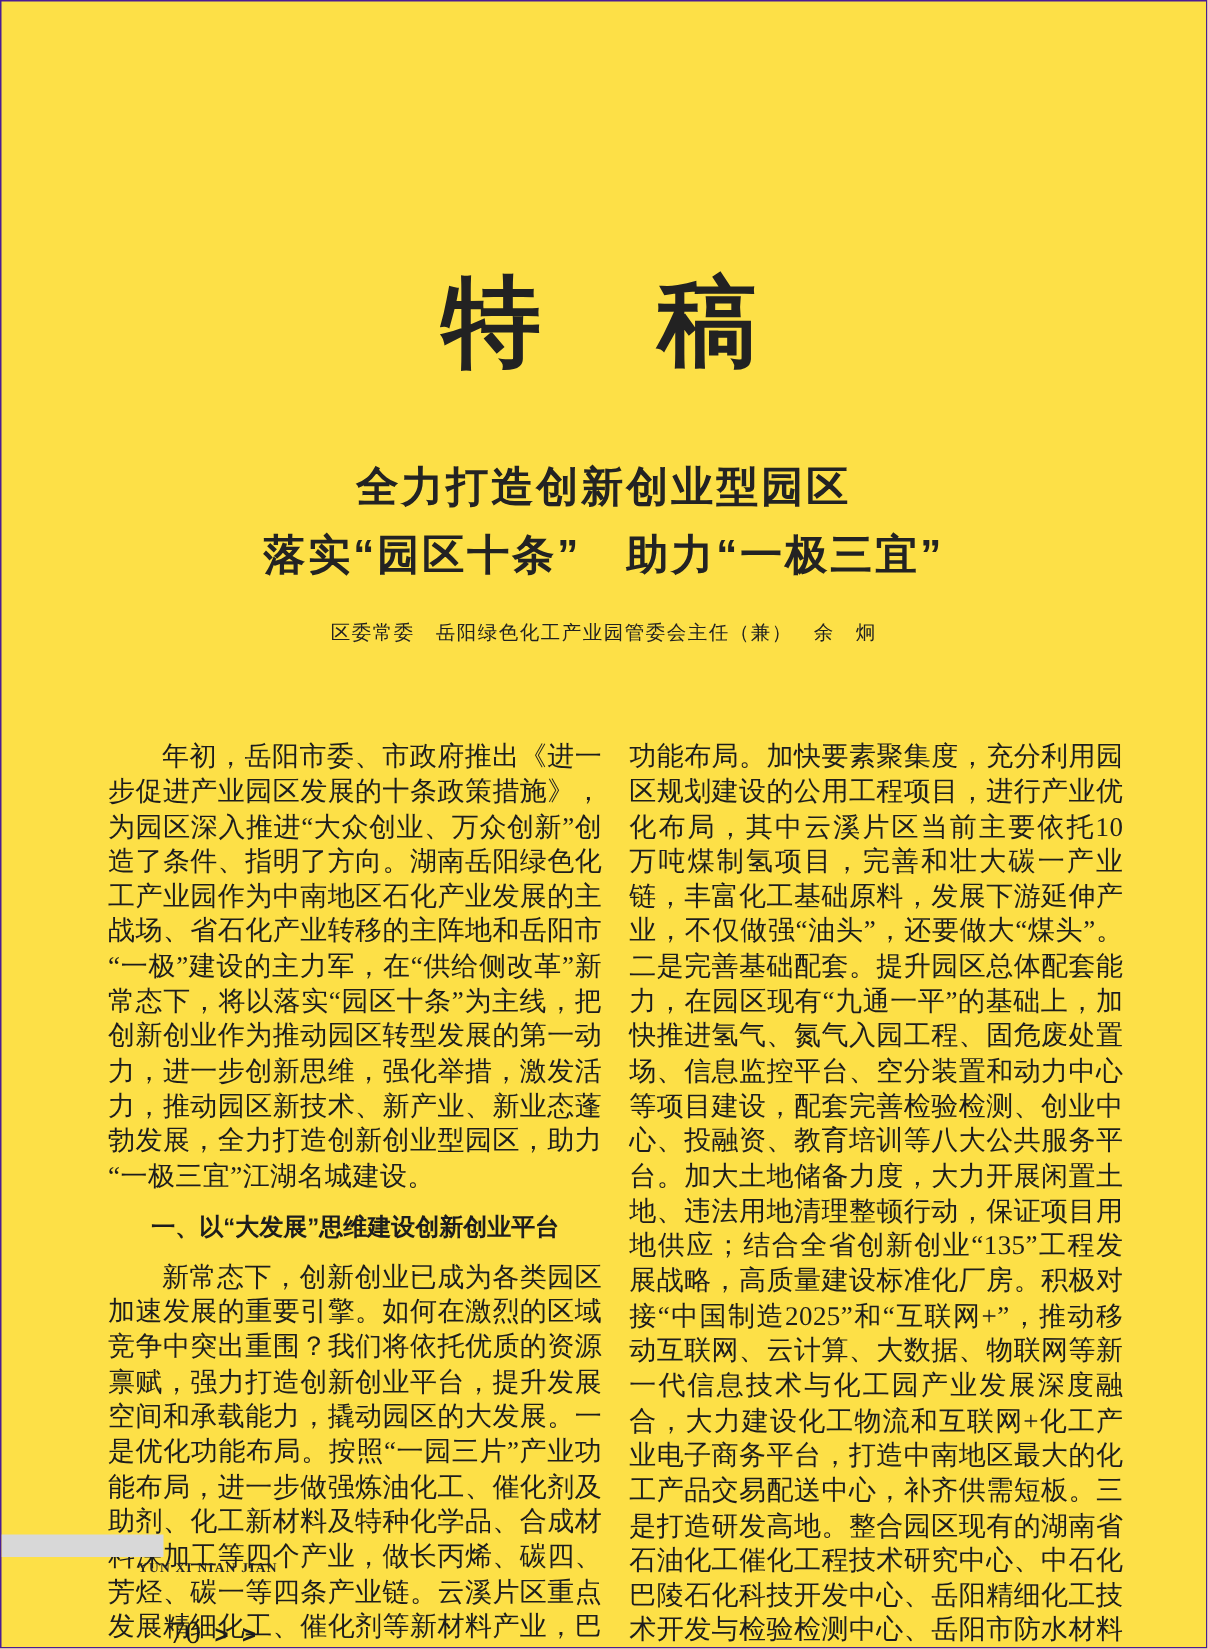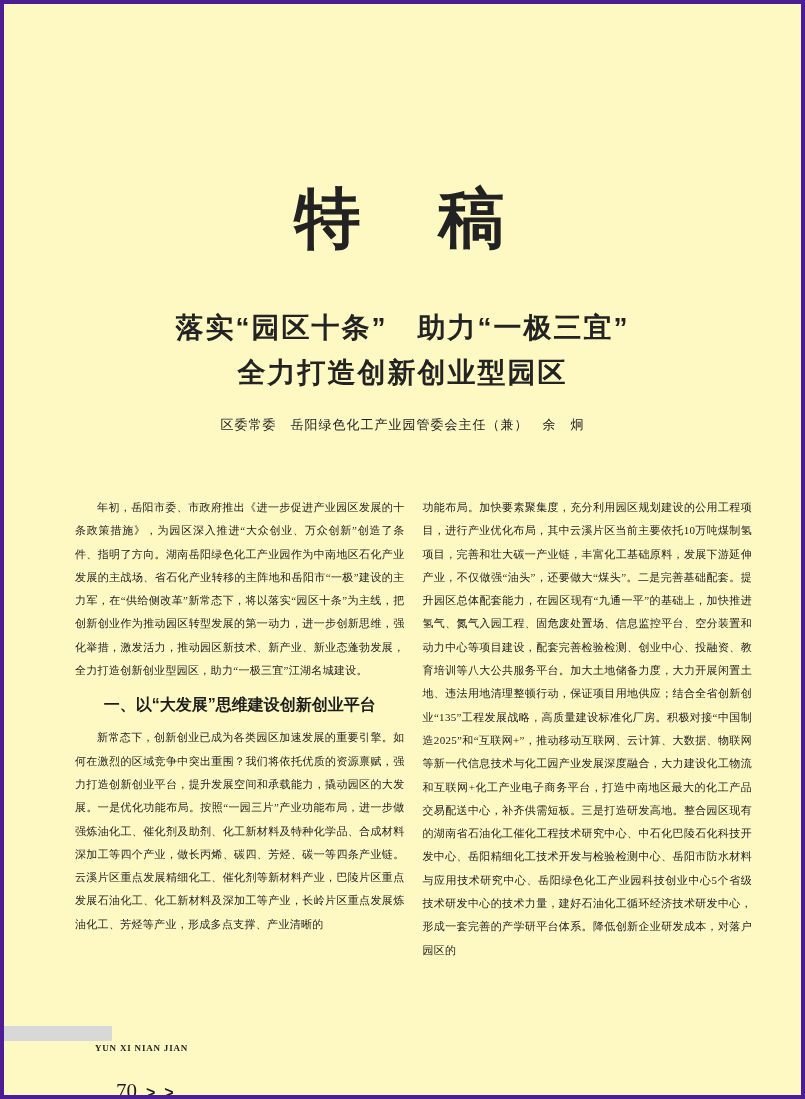--- a/index.html
+++ b/index.html
@@ -1,25 +1,25 @@
 <!DOCTYPE html>
 <html lang="zh"><head>
 <meta charset="utf-8">
 <style>
   html, body { margin: 0; padding: 0; background: #ffffff; }
   .page {
     position: relative;
     width: 805px;
     height: 1099px;
-    background: #fef9c3;
+    background: #fde047;
     color: #1f1f1f;
     font-family: "Liberation Serif", "DejaVu Serif", serif;
     overflow: hidden;
     box-sizing: border-box;
-    border: 4px solid #4c1d95;
+    border: 1px solid #4c1d95;
   }
   .title {
     position: absolute;
     top: 176px;
     left: 0;
     width: 100%;
     margin: 0;
     text-align: center;
     font-size: 66px;
     line-height: 78px;
@@ -54,21 +54,21 @@
     position: absolute;
     top: 492px;
     left: 71px;
     width: 677px;
     display: flex;
     gap: 18px;
   }
   .col { width: 331px; }
   .col p {
     margin: 0;
-    font-size: 11px;
+    font-size: 18px;
     line-height: 23.3px;
     text-align: justify;
     text-justify: inter-character;
     word-break: break-all;
     color: #1d1d1d;
     letter-spacing: 0.3px;
   }
   .col p.indent { text-indent: 2em; }
   .col-heading {
     margin: 11px 0 9px 0;
@@ -121,22 +121,22 @@
   }
 </style>
 </head>
 <body>
 
 <div class="page">
 
   <h1 class="title">特　稿</h1>
 
   <div class="subtitle">
+    <div>全力打造创新创业型园区</div>
     <div>落实“园区十条”　助力“一极三宜”</div>
-    <div>全力打造创新创业型园区</div>
   </div>
 
   <div class="byline">区委常委　岳阳绿色化工产业园管委会主任（兼）　余　炯</div>
 
   <div class="columns">
     <div class="col">
       <p class="indent">年初，岳阳市委、市政府推出《进一步促进产业园区发展的十条政策措施》，为园区深入推进“大众创业、万众创新”创造了条件、指明了方向。湖南岳阳绿色化工产业园作为中南地区石化产业发展的主战场、省石化产业转移的主阵地和岳阳市“一极”建设的主力军，在“供给侧改革”新常态下，将以落实“园区十条”为主线，把创新创业作为推动园区转型发展的第一动力，进一步创新思维，强化举措，激发活力，推动园区新技术、新产业、新业态蓬勃发展，全力打造创新创业型园区，助力“一极三宜”江湖名城建设。</p>
       <h2 class="col-heading">一、以“大发展”思维建设创新创业平台</h2>
       <p class="indent">新常态下，创新创业已成为各类园区加速发展的重要引擎。如何在激烈的区域竞争中突出重围？我们将依托优质的资源禀赋，强力打造创新创业平台，提升发展空间和承载能力，撬动园区的大发展。一是优化功能布局。按照“一园三片”产业功能布局，进一步做强炼油化工、催化剂及助剂、化工新材料及特种化学品、合成材料深加工等四个产业，做长丙烯、碳四、芳烃、碳一等四条产业链。云溪片区重点发展精细化工、催化剂等新材料产业，巴陵片区重点发展石油化工、化工新材料及深加工等产业，长岭片区重点发展炼油化工、芳烃等产业，形成多点支撑、产业清晰的</p>
     </div>

